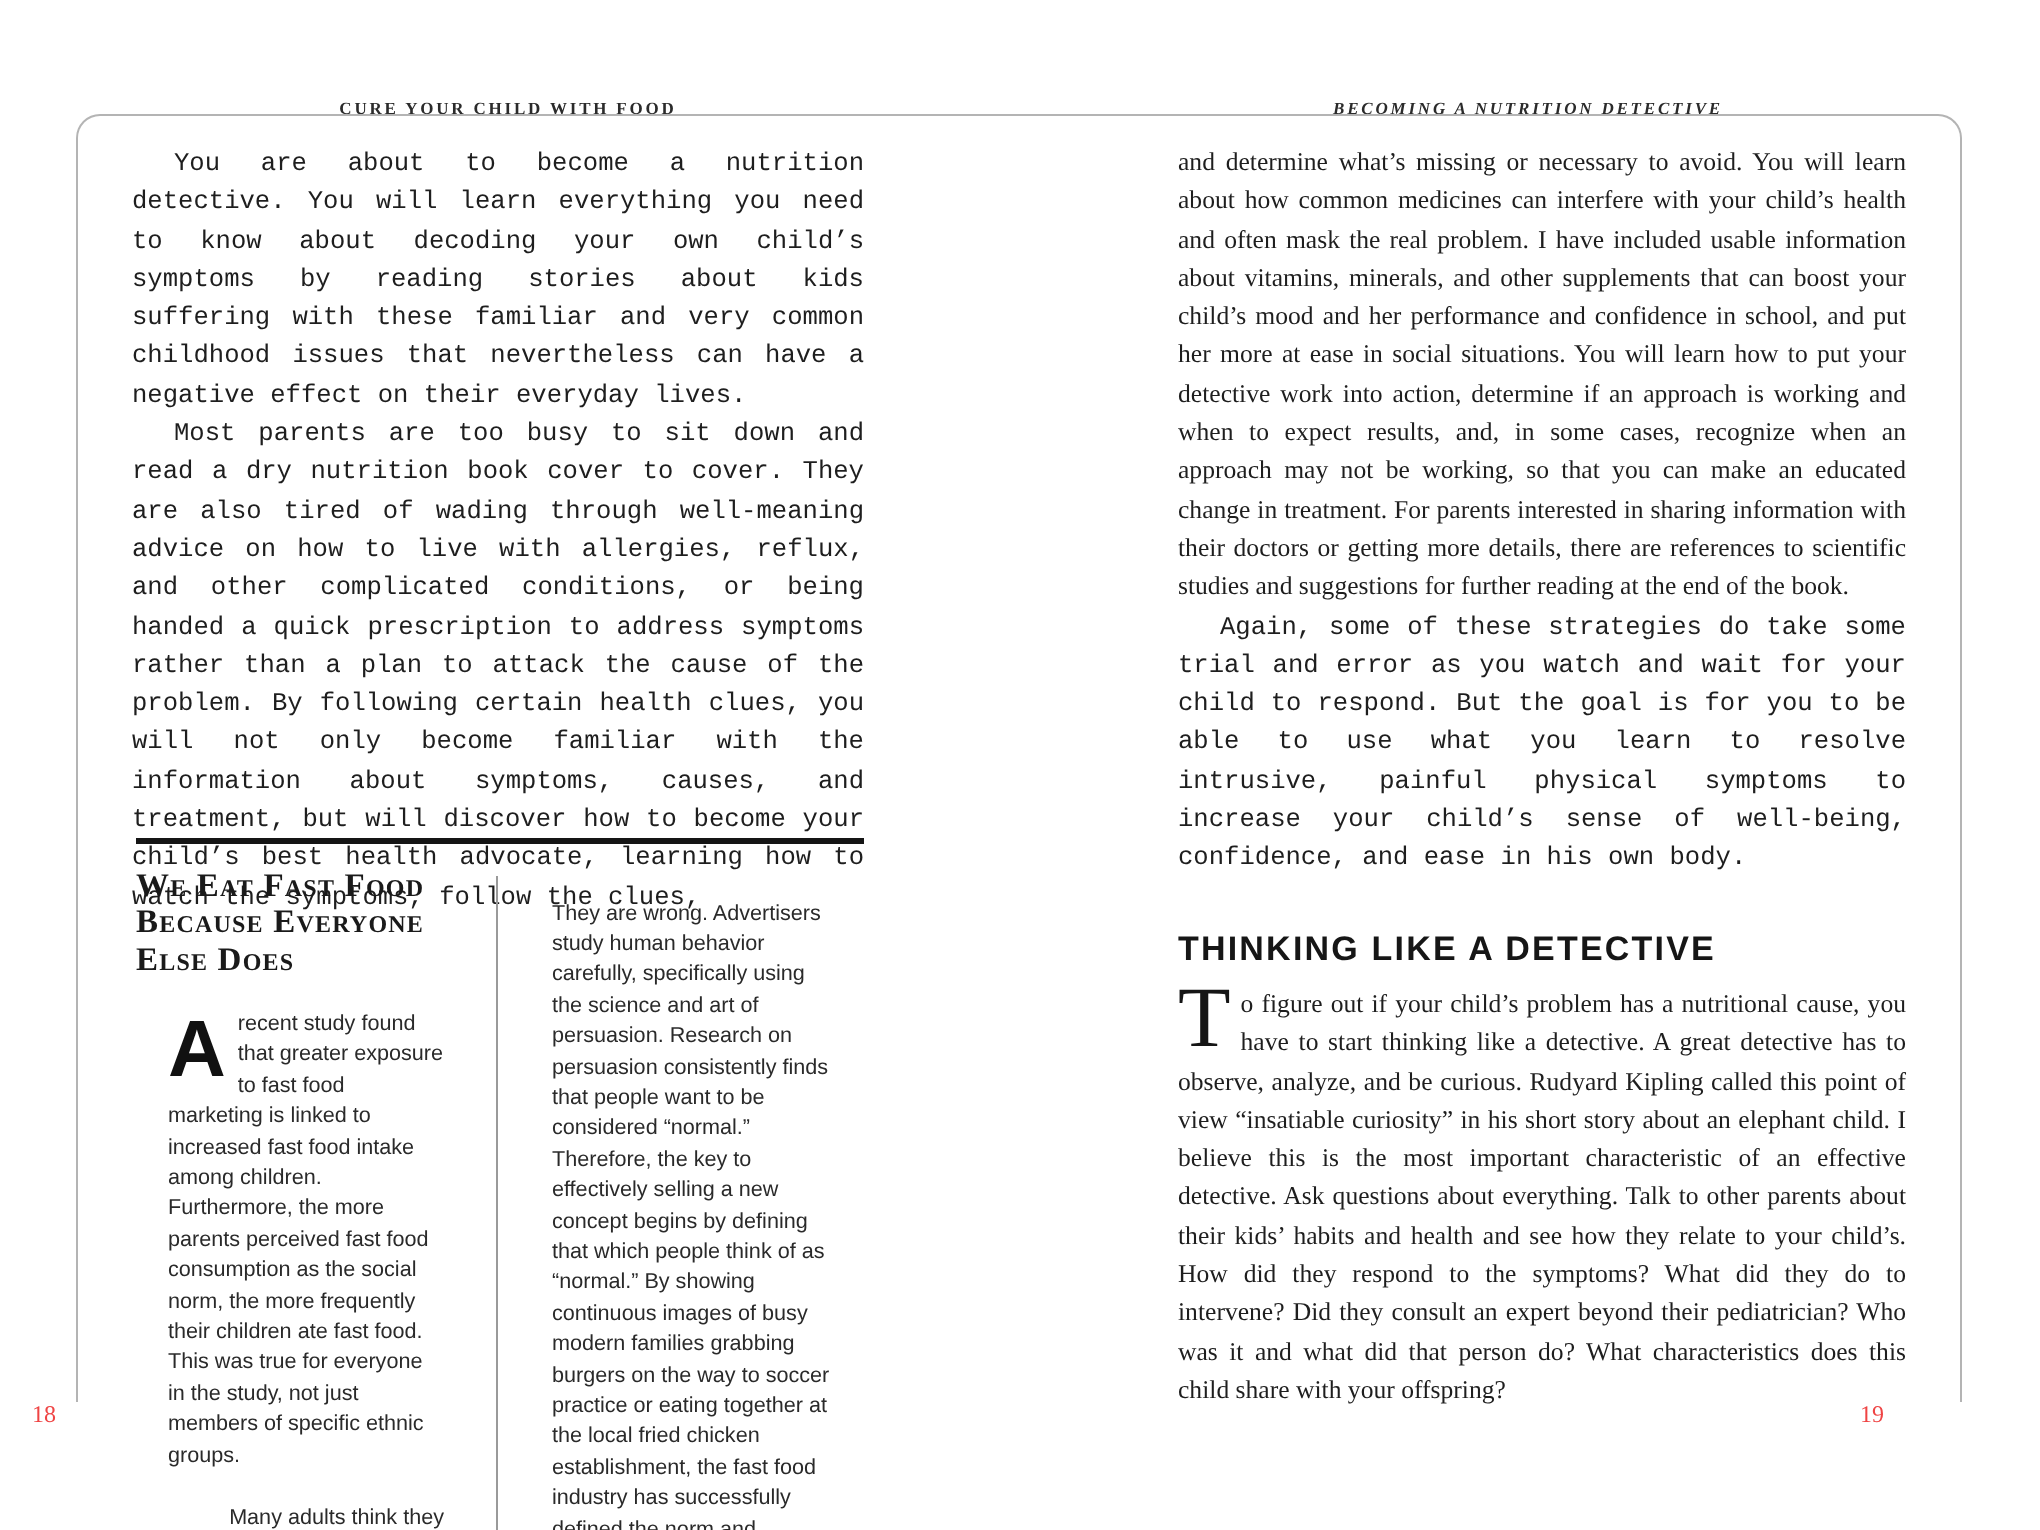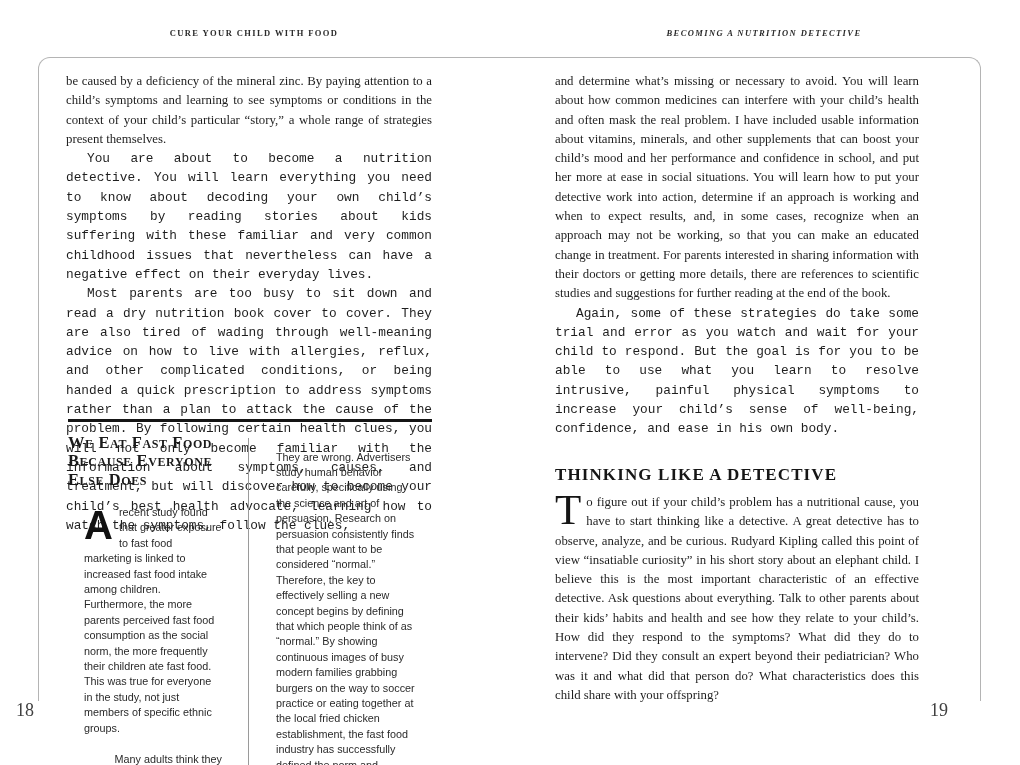--- a/index.html
+++ b/index.html
@@ -5,21 +5,21 @@
   html,body{margin:0;padding:0;}
   body{
     width:1020px;height:765px;
     background:#ffffff;
     font-family:"Liberation Serif", serif;
     color:#222;
     position:relative;
     overflow:hidden;
   }
   .running-head{
-    position:absolute;top:28px;
+    position:absolute;top:49px;
     font-family:"Liberation Serif", serif;
     font-size:8.5px;font-weight:bold;
     letter-spacing:1.4px;
     color:#2b2b2b;
     text-align:center;
     white-space:nowrap;
   }
   .running-head.left{left:38px;width:432px;}
   .running-head.right{left:548px;width:432px;font-style:italic;}
 
@@ -32,26 +32,26 @@
   }
 
   .body-col{
     position:absolute;top:72px;
     width:366px;
     font-size:12.8px;line-height:19.3px;
     text-align:justify;
     color:#1e1e1e;
   }
   .body-col.left{left:66px;}
-  .body-col.right{left:555px;width:364px;}
+  .body-col.right{left:589px;width:364px;}
   .body-col p{margin:0;}
   .body-col p.indent{text-indent:21px;font-family:Liberation Mono, monospace;}
 
   .section-heading{
-    font-family:Liberation Serif, serif;
+    font-family:Liberation Sans, sans-serif;
     font-weight:bold;
     font-size:17px;
     letter-spacing:1.1px;
     color:#161616;
     margin:26px 0 9px 0 !important;
     text-align:left;
   }
 
   .dropcap-serif{
     float:left;
@@ -97,35 +97,34 @@
     color:#2a2a2a;
     text-align:left;
   }
   .sidebar-text p{margin:16px;}
   .sidebar-text p.indent{text-indent:13px;text-align:right;}
   .sidebar .rule-light{height:1px;background:#a9a9a9;width:100%;margin-top:12px;}
 
   .page-number{
     position:absolute;top:700px;
     font-family:"Liberation Serif", serif;
-    font-size:18px;color:#404040;
+    font-size:12px;color:#ef4444;
   }
   .page-number.left{left:16px;}
   .page-number.right{left:930px;}
 </style>
 </head>
 <body>
 
 <div class="running-head left">CURE YOUR CHILD WITH FOOD</div>
 <div class="running-head right">BECOMING A NUTRITION DETECTIVE</div>
 
 <div class="page-frame"></div>
 
 <div class="body-col left">
-  <p>be caused by a deficiency of the mineral zinc. By paying attention to a child’s symptoms and learning to see symptoms or conditions in the context of your child’s particular “story,” a whole range of strategies present themselves.</p>
   <p class="indent">You are about to become a nutrition detective. You will learn everything you need to know about decoding your own child’s symptoms by reading stories about kids suffering with these familiar and very common childhood issues that nevertheless can have a negative effect on their everyday lives.</p>
   <p class="indent">Most parents are too busy to sit down and read a dry nutrition book cover to cover. They are also tired of wading through well-meaning advice on how to live with allergies, reflux, and other complicated conditions, or being handed a quick prescription to address symptoms rather than a plan to attack the cause of the problem. By following certain health clues, you will not only become familiar with the information about symptoms, causes, and treatment, but will discover how to become your child’s best health advocate, learning how to watch the symptoms, follow the clues,</p>
 </div>
 
 <div class="sidebar">
   <div class="rule-heavy"></div>
   <div class="cols">
     <div class="col1">
       <p class="sidebar-title">We Eat Fast Food Because Everyone Else Does</p>
       <div class="sidebar-text">

